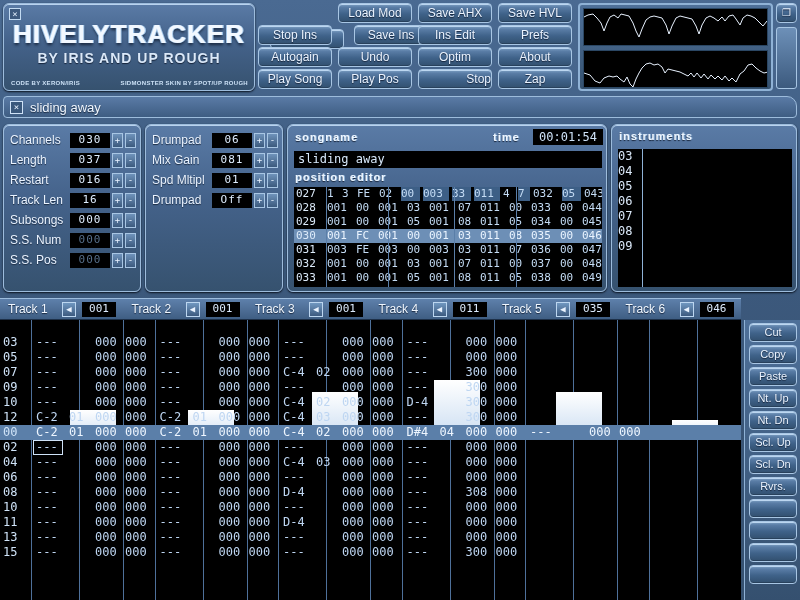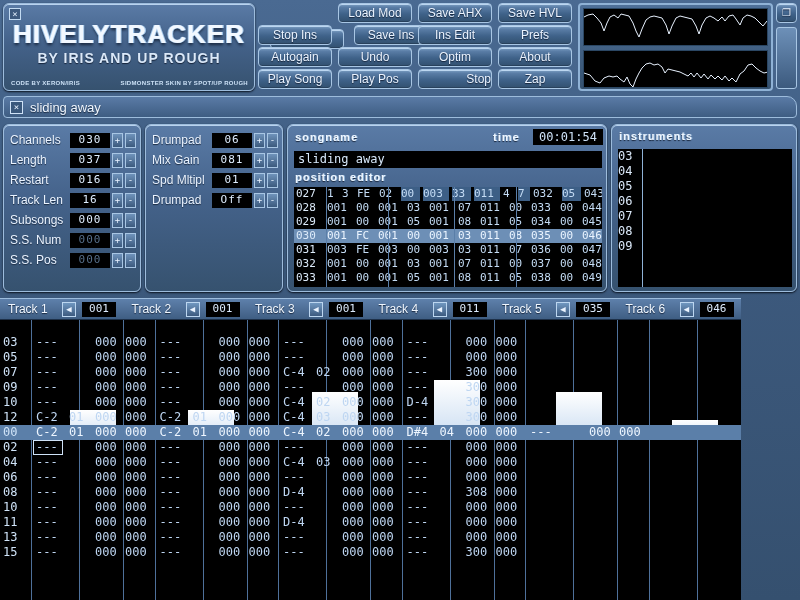--- a/index.html
+++ b/index.html
@@ -384,14 +384,28 @@
       <div class="patrow" style="top: 135px;"><span class="rn">04</span><span class="cell" style="left: 36px;">---</span><span class="cell" style="left: 95px;">000</span><span class="cell" style="left: 125px;">000</span><span class="cell" style="left: 159.5px;">---</span><span class="cell" style="left: 218.5px;">000</span><span class="cell" style="left: 248.5px;">000</span><span class="cell" style="left: 283px;">C-4</span><span class="cell" style="left: 316px;">03</span><span class="cell" style="left: 342px;">000</span><span class="cell" style="left: 372px;">000</span><span class="cell" style="left: 406.5px;">---</span><span class="cell" style="left: 465.5px;">000</span><span class="cell" style="left: 495.5px;">000</span></div>
       <div class="patrow" style="top: 150px;"><span class="rn">06</span><span class="cell" style="left: 36px;">---</span><span class="cell" style="left: 95px;">000</span><span class="cell" style="left: 125px;">000</span><span class="cell" style="left: 159.5px;">---</span><span class="cell" style="left: 218.5px;">000</span><span class="cell" style="left: 248.5px;">000</span><span class="cell" style="left: 283px;">---</span><span class="cell" style="left: 342px;">000</span><span class="cell" style="left: 372px;">000</span><span class="cell" style="left: 406.5px;">---</span><span class="cell" style="left: 465.5px;">000</span><span class="cell" style="left: 495.5px;">000</span></div>
       <div class="patrow" style="top: 165px;"><span class="rn">08</span><span class="cell" style="left: 36px;">---</span><span class="cell" style="left: 95px;">000</span><span class="cell" style="left: 125px;">000</span><span class="cell" style="left: 159.5px;">---</span><span class="cell" style="left: 218.5px;">000</span><span class="cell" style="left: 248.5px;">000</span><span class="cell" style="left: 283px;">D-4</span><span class="cell" style="left: 342px;">000</span><span class="cell" style="left: 372px;">000</span><span class="cell" style="left: 406.5px;">---</span><span class="cell" style="left: 465.5px;">308</span><span class="cell" style="left: 495.5px;">000</span></div>
       <div class="patrow" style="top: 180px;"><span class="rn">10</span><span class="cell" style="left: 36px;">---</span><span class="cell" style="left: 95px;">000</span><span class="cell" style="left: 125px;">000</span><span class="cell" style="left: 159.5px;">---</span><span class="cell" style="left: 218.5px;">000</span><span class="cell" style="left: 248.5px;">000</span><span class="cell" style="left: 283px;">---</span><span class="cell" style="left: 342px;">000</span><span class="cell" style="left: 372px;">000</span><span class="cell" style="left: 406.5px;">---</span><span class="cell" style="left: 465.5px;">000</span><span class="cell" style="left: 495.5px;">000</span></div>
       <div class="patrow" style="top: 195px;"><span class="rn">11</span><span class="cell" style="left: 36px;">---</span><span class="cell" style="left: 95px;">000</span><span class="cell" style="left: 125px;">000</span><span class="cell" style="left: 159.5px;">---</span><span class="cell" style="left: 218.5px;">000</span><span class="cell" style="left: 248.5px;">000</span><span class="cell" style="left: 283px;">D-4</span><span class="cell" style="left: 342px;">000</span><span class="cell" style="left: 372px;">000</span><span class="cell" style="left: 406.5px;">---</span><span class="cell" style="left: 465.5px;">000</span><span class="cell" style="left: 495.5px;">000</span></div>
       <div class="patrow" style="top: 210px;"><span class="rn">13</span><span class="cell" style="left: 36px;">---</span><span class="cell" style="left: 95px;">000</span><span class="cell" style="left: 125px;">000</span><span class="cell" style="left: 159.5px;">---</span><span class="cell" style="left: 218.5px;">000</span><span class="cell" style="left: 248.5px;">000</span><span class="cell" style="left: 283px;">---</span><span class="cell" style="left: 342px;">000</span><span class="cell" style="left: 372px;">000</span><span class="cell" style="left: 406.5px;">---</span><span class="cell" style="left: 465.5px;">000</span><span class="cell" style="left: 495.5px;">000</span></div>
       <div class="patrow" style="top: 225px;"><span class="rn">15</span><span class="cell" style="left: 36px;">---</span><span class="cell" style="left: 95px;">000</span><span class="cell" style="left: 125px;">000</span><span class="cell" style="left: 159.5px;">---</span><span class="cell" style="left: 218.5px;">000</span><span class="cell" style="left: 248.5px;">000</span><span class="cell" style="left: 283px;">---</span><span class="cell" style="left: 342px;">000</span><span class="cell" style="left: 372px;">000</span><span class="cell" style="left: 406.5px;">---</span><span class="cell" style="left: 465.5px;">300</span><span class="cell" style="left: 495.5px;">000</span></div>
       <div style="position: absolute; left: 33px; top: 120px; width: 30px; height: 15px; border: 1px solid rgb(207, 226, 247); box-sizing: border-box;"></div>
     </div>
 
+  <div id="rightbtns">
+      <div class="btn" style="top: 3px;">Cut</div>
+      <div class="btn" style="top: 25px;">Copy</div>
+      <div class="btn" style="top: 47px;">Paste</div>
+      <div class="btn" style="top: 69px;">Nt. Up</div>
+      <div class="btn" style="top: 91px;">Nt. Dn</div>
+      <div class="btn" style="top: 113px;">Scl. Up</div>
+      <div class="btn" style="top: 135px;">Scl. Dn</div>
+      <div class="btn" style="top: 157px;">Rvrs.</div>
+      <div class="btn empty" style="top: 179px;"></div>
+      <div class="btn empty" style="top: 201px;"></div>
+      <div class="btn empty" style="top: 223px;"></div>
+      <div class="btn empty" style="top: 245px;"></div>
+    </div>
 
 </div>
 
 </body></html>

